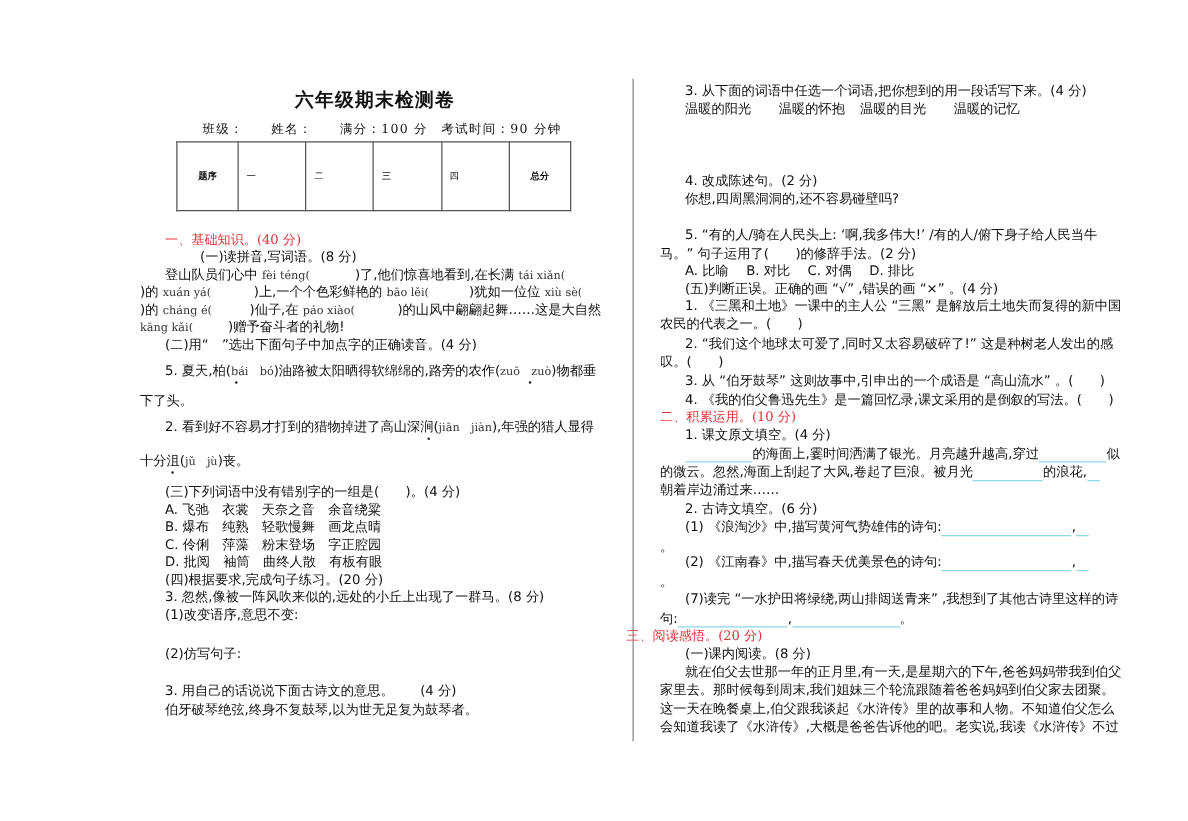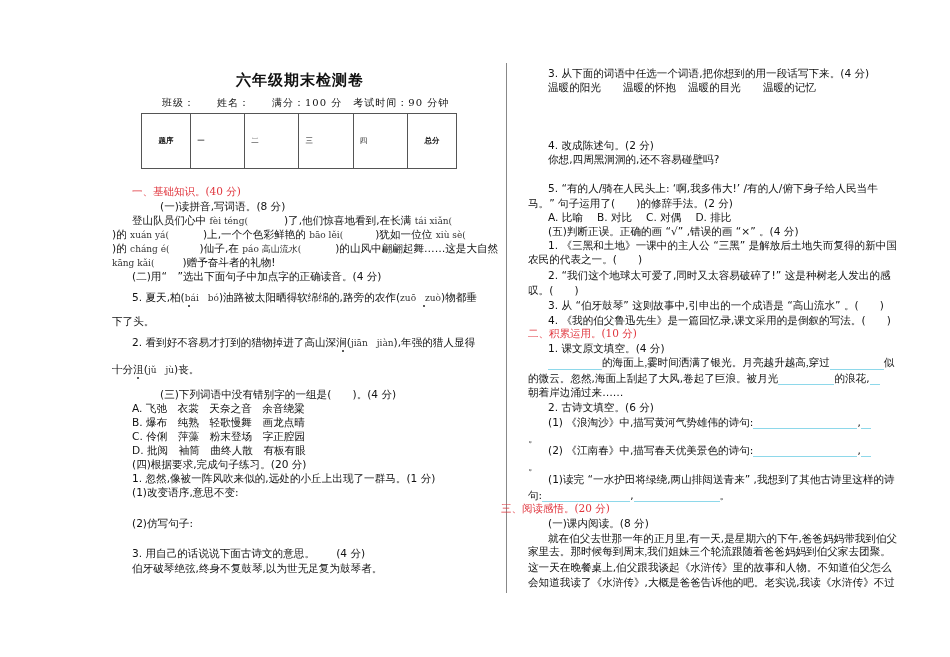--- a/index.html
+++ b/index.html
@@ -51,21 +51,21 @@
 </div>
 <div class="abs t" style="left:112px;top:227px;">
   <span>)的</span>
   <span class="py">xuán yá(</span><span style="display:inline-block;width:34px"></span><span>)上,一个个色彩鲜艳的</span>
   <span class="py">bāo lěi(</span><span style="display:inline-block;width:32px"></span><span>)犹如一位位</span>
   <span class="py">xiù sè(</span>
 </div>
 <div class="abs t" style="left:112px;top:241px;">
   <span>)的</span>
   <span class="py">cháng é(</span><span style="display:inline-block;width:30px"></span><span>)仙子,在</span>
-  <span class="py">páo 高山流水(</span><span style="display:inline-block;width:34px"></span><span>)的山风中翩翩起舞……这是大自然</span>
+  <span class="py">páo xiào(</span><span style="display:inline-block;width:34px"></span><span>)的山风中翩翩起舞……这是大自然</span>
 </div>
 <div class="abs t" style="left:112px;top:255px;">
   <span class="py">kāng kǎi(</span><span style="display:inline-block;width:28px"></span><span>)赠予奋斗者的礼物!</span>
 </div>
 
 <div class="abs t" style="left:132px;top:269px;">(二)用“　”选出下面句子中加点字的正确读音。(4 分)</div>
 
 <div class="abs t" style="left:132px;top:290px;">
   <span>5. 夏天,柏(</span><span class="py">bái　bó</span><span>)油路被太阳晒得软绵绵的,路旁的农作(</span><span class="py">zuō　zuò</span><span>)物都垂</span>
 </div>
@@ -75,27 +75,27 @@
 
 <div class="abs t" style="left:132px;top:335px;">
   <span>2. 看到好不容易才打到的猎物掉进了高山深涧(</span><span class="py">jiān　jiàn</span><span>),年强的猎人显得</span>
 </div>
 <div class="dot" style="left:342px;top:350px;"></div>
 <div class="abs t" style="left:112px;top:362px;">
   <span>十分沮(</span><span class="py">jǔ　jù</span><span>)丧。</span>
 </div>
 <div class="dot" style="left:137px;top:377px;"></div>
 
-<div class="abs t" style="left:132px;top:387px;margin-left:28px;">(三)下列词语中没有错别字的一组是(　　)。(4 分)</div>
+<div class="abs t" style="left:132px;top:387px;">(三)下列词语中没有错别字的一组是(　　)。(4 分)</div>
 <div class="abs t" style="left:132px;top:401px;">A. 飞弛　衣裳　天奈之音　余音绕粱</div>
 <div class="abs t" style="left:132px;top:415px;">B. 爆布　纯熟　轻歌慢舞　画龙点晴</div>
 <div class="abs t" style="left:132px;top:429px;">C. 伶俐　萍藻　粉末登场　字正腔园</div>
 <div class="abs t" style="left:132px;top:443px;">D. 批阅　袖筒　曲终人散　有板有眼</div>
 <div class="abs t" style="left:132px;top:457px;">(四)根据要求,完成句子练习。(20 分)</div>
-<div class="abs t" style="left:132px;top:471px;">1. 忽然,像被一阵风吹来似的,远处的小丘上出现了一群马。(1 分)</div>
+<div class="abs t" style="left:132px;top:471px;">3. 忽然,像被一阵风吹来似的,远处的小丘上出现了一群马。(8 分)</div>
 <div class="abs t" style="left:132px;top:485px;">(1)改变语序,意思不变:</div>
 <div class="abs t" style="left:132px;top:516px;">(2)仿写句子:</div>
 <div class="abs t" style="left:132px;top:546px;">3. 用自己的话说说下面古诗文的意思。　　(4 分)</div>
 <div class="abs t" style="left:132px;top:561px;">伯牙破琴绝弦,终身不复鼓琴,以为世无足复为鼓琴者。</div>
 
 <div class="abs t" style="left:548px;top:66px;">3. 从下面的词语中任选一个词语,把你想到的用一段话写下来。(4 分)</div>
 <div class="abs t" style="left:548px;top:80px;">
   <span>温暖的阳光</span><span style="display:inline-block;width:22px"></span><span>温暖的怀抱</span><span style="display:inline-block;width:12px"></span><span>温暖的目光</span><span style="display:inline-block;width:22px"></span><span>温暖的记忆</span>
 </div>
 <div class="abs t" style="left:548px;top:138px;">4. 改成陈述句。(2 分)</div>
@@ -107,39 +107,39 @@
 <div class="abs t" style="left:548px;top:224px;">(五)判断正误。正确的画 “√” ,错误的画 “×” 。(4 分)</div>
 <div class="abs t" style="left:548px;top:238px;">1. 《三黑和土地》一课中的主人公 “三黑” 是解放后土地失而复得的新中国</div>
 <div class="abs t" style="left:528px;top:252px;">农民的代表之一。(　　)</div>
 <div class="abs t" style="left:548px;top:268px;">2. “我们这个地球太可爱了,同时又太容易破碎了!” 这是种树老人发出的感</div>
 <div class="abs t" style="left:528px;top:283px;">叹。(　　)</div>
 <div class="abs t" style="left:548px;top:298px;">3. 从 “伯牙鼓琴” 这则故事中,引申出的一个成语是 “高山流水” 。(　　)</div>
 <div class="abs t" style="left:548px;top:313px;">4. 《我的伯父鲁迅先生》是一篇回忆录,课文采用的是倒叙的写法。(　　)</div>
 <div class="abs red" style="left:528px;top:327px;">二、积累运用。(10 分)</div>
 <div class="abs t" style="left:548px;top:341px;">1. 课文原文填空。(4 分)</div>
 
-<div class="abs t" style="left:548px;top:356px;font-family:Liberation Serif, serif;">
+<div class="abs t" style="left:548px;top:356px;">
   <span class="blank" style="width:54px"></span><span>的海面上,霎时间洒满了银光。月亮越升越高,穿过</span><span class="blank" style="width:54px"></span><span>似</span>
 </div>
 <div class="abs t" style="left:528px;top:371px;">
   <span>的微云。忽然,海面上刮起了大风,卷起了巨浪。被月光</span><span class="blank" style="width:56px"></span><span>的浪花,</span><span class="blank" style="width:10px"></span>
 </div>
 <div class="abs t" style="left:528px;top:385px;">朝着岸边涌过来……</div>
 <div class="abs t" style="left:548px;top:400px;">2. 古诗文填空。(6 分)</div>
 
 <div class="abs t" style="left:548px;top:415px;">
   <span>(1) 《浪淘沙》中,描写黄河气势雄伟的诗句:</span><span class="blank" style="width:104px"></span><span>,</span><span class="blank" style="width:10px"></span>
 </div>
 <div class="abs t" style="left:528px;top:431px;">。</div>
 <div class="abs t" style="left:548px;top:443px;">
   <span>(2) 《江南春》中,描写春天优美景色的诗句:</span><span class="blank" style="width:104px"></span><span>,</span><span class="blank" style="width:10px"></span>
 </div>
 <div class="abs t" style="left:528px;top:459px;">。</div>
-<div class="abs t" style="left:548px;top:472px;">(1)读完 “一水护田将绿绕,两山排闼送青来” ,我想到了其他古诗里这样的诗</div>
+<div class="abs t" style="left:548px;top:472px;">(7)读完 “一水护田将绿绕,两山排闼送青来” ,我想到了其他古诗里这样的诗</div>
 <div class="abs t" style="left:528px;top:488px;">
   <span>句:</span><span class="blank" style="width:88px"></span><span>,</span><span class="blank" style="width:86px"></span><span>。</span>
 </div>
 <div class="abs red" style="left:501px;top:502px;">三、阅读感悟。(20 分)</div>
 <div class="abs t" style="left:548px;top:516px;">(一)课内阅读。(8 分)</div>
 <div class="abs t" style="left:548px;top:531px;">就在伯父去世那一年的正月里,有一天,是星期六的下午,爸爸妈妈带我到伯父</div>
-<div class="abs t" style="left:528px;top:545px;font-family:Liberation Serif, serif;">家里去。那时候每到周末,我们姐妹三个轮流跟随着爸爸妈妈到伯父家去团聚。</div>
+<div class="abs t" style="left:528px;top:545px;">家里去。那时候每到周末,我们姐妹三个轮流跟随着爸爸妈妈到伯父家去团聚。</div>
 <div class="abs t" style="left:528px;top:560px;">这一天在晚餐桌上,伯父跟我谈起《水浒传》里的故事和人物。不知道伯父怎么</div>
 <div class="abs t" style="left:528px;top:575px;">会知道我读了《水浒传》,大概是爸爸告诉他的吧。老实说,我读《水浒传》不过</div>
 
 </body></html>

